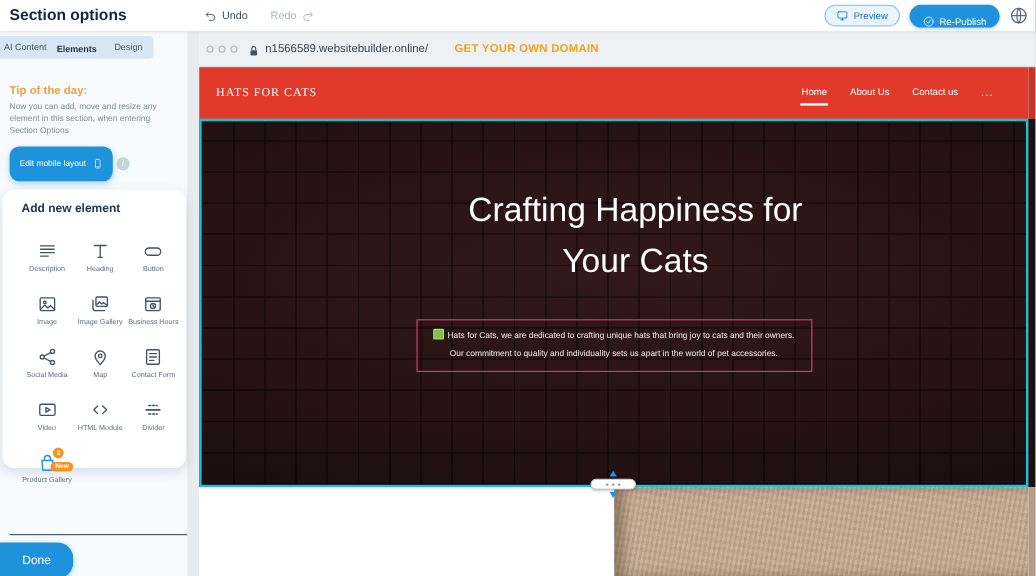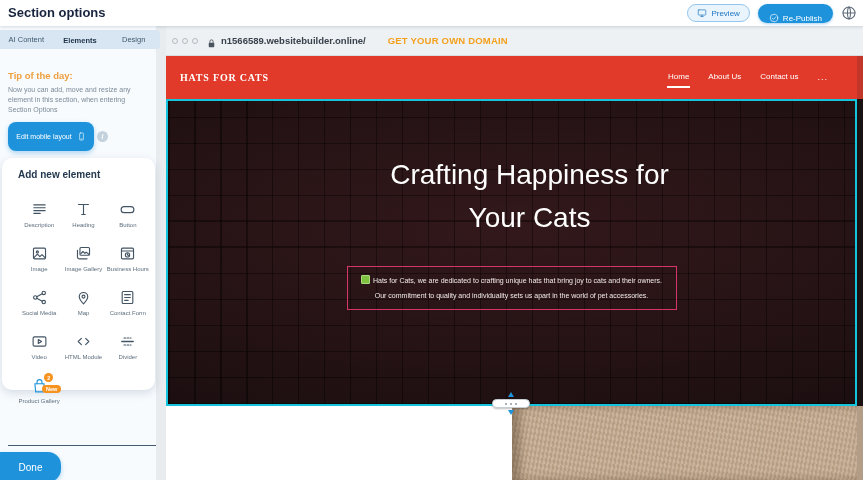--- a/index.html
+++ b/index.html
@@ -23,21 +23,21 @@
                    border-radius:10px; background:#1e93dc; color:#fff; font-size:8px; cursor:pointer;
                    box-shadow:0 1px 3px rgba(30,140,220,.4); }
   .btn-republish svg { width:10px; height:10px; }
   .globe { width:16px; height:16px; color:#5d6b79; cursor:pointer; }
   .globe svg { width:16px; height:16px; }
 
   .ic { fill:none; stroke:currentColor; stroke-width:1.6; stroke-linecap:round; stroke-linejoin:round; }
 
   
   .sidebar { position:absolute; top:26px; left:0; width:156px; height:454px; background:#f8fbfe; z-index:20; }
-  .tabs { position:absolute; top:4px; left:0; width:160px; height:19px; background:#d7e6f2;
+  .tabs { position:absolute; top:4px; left:0; width:128px; height:19px; background:#d7e6f2;
           border-radius:0 4px 4px 0; display:flex; align-items:stretch; }
   .tab { flex:1; display:flex; align-items:center; justify-content:center; font-size:7.5px;
          color:#41586f; cursor:pointer; }
   .tab.active { background:#fff; border-radius:9px; margin:10px 1px; color:#1c3048; font-weight:bold;
                 box-shadow:0 1px 2px rgba(40,70,100,.18); }
   .tip { position:absolute; top:44px; left:8px; width:142px; }
   .tip-title { font-size:9.5px; font-weight:bold; color:#ee9f3e; margin-bottom:4px; }
   .tip-body { font-size:7px; color:#7c8b98; line-height:1.45; }
   .edit-mobile { position:absolute; top:96px; left:8px; width:86px; height:29px; background:#1e93dc;
                  border-radius:8px; color:#fff; display:flex; align-items:center; justify-content:center;
@@ -66,28 +66,28 @@
               justify-content:center; cursor:pointer; box-shadow:0 2px 5px rgba(30,140,220,.35); }
 
   
   .preview { position:absolute; top:26px; left:166px; width:697px; height:454px; background:#fff; }
   .chrome { position:absolute; top:0; left:0; width:697px; height:30px; background:#eef1f3;
             border-bottom:1px solid #d9dde0; display:flex; align-items:center; padding:0 4px; }
   .dots { display:flex; gap:4px; margin:0 8px 0 2px; }
   .dot { width:6px; height:6px; border-radius:50%; border:1px solid #b4bac0; }
   .lock { width:11px; height:11px; color:#49545e; margin-right:4px; }
   .lock svg { width:11px; height:11px; }
-  .url { font-size:9.5px; color:#38424c;font-weight:bold; }
+  .url { font-size:9.5px; color:#38424c; }
   .domain-cta { font-size:9.5px; font-weight:bold; color:#f3a01d; margin-left:22px; letter-spacing:.2px;
                 cursor:pointer; }
 
   
   .site-header { position:absolute; top:30px; left:0; width:691px; height:43px; background:#e23a2a;
                  display:flex; align-items:center; padding:0 14px; }
-  .logo { color:#fff; font-weight:bold; font-size:10px; letter-spacing:.8px;
+  .logo { color:#fff; font-weight:normal; font-size:10px; letter-spacing:.8px;
           font-family:"Liberation Serif", serif; }
   .site-nav { margin-left:auto; display:flex; align-items:center; gap:17px; margin-right:14px; }
   .nav-item { color:#fff; font-size:8px; padding:5px 1px; cursor:pointer; border-bottom:2px solid transparent; }
   .nav-item.active { border-bottom:2px solid #fff; }
   .nav-more { font-size:9px; letter-spacing:1px; }
 
   .hero { position:absolute; top:73px; left:0; width:691px; height:307px; border:2px solid #14c4dc;
           background-color:#261518;
           background-image:
             radial-gradient(ellipse 120% 90% at 50% 42%, rgba(255,80,70,.06), rgba(0,0,0,.45)),
@@ -126,20 +126,36 @@
   .ss-dark { height:307px; background:#1a1113; }
   .ss-tan { height:74px; background:#b39d86; }
 </style>
 </head>
 <body>
 
 <div class="app">
 
   <div class="topbar">
     <div class="tb-title">Section options</div>
+    <div class="undo-redo">
+      <div class="ur-item">
+        <svg class="ic" viewBox="0 0 24 24">
+          <path d="M8 5L4 9l4 4"></path>
+            <path d="M4 9h10a5.5 5.5 0 0 1 0 11h-4"></path>
+        </svg>
+        <span>Undo</span>
+      </div>
+      <div class="ur-item disabled">
+        <span>Redo</span>
+        <svg class="ic" viewBox="0 0 24 24">
+          <path d="M16 5l4 4-4 4"></path>
+            <path d="M20 9H10a5.5 5.5 0 0 0 0 11h4"></path>
+        </svg>
+      </div>
+    </div>
     <div class="tb-right">
       <div class="btn-preview">
         <svg class="ic" viewBox="0 0 24 24">
           <rect x="3" y="4.5" width="18" height="12.5" rx="1.5"></rect>
             <path d="M9 20.5h6M12 17v3.5"></path>
         </svg>
         <span>Preview</span>
       </div>
       <div class="btn-republish">
         <svg class="ic" viewBox="0 0 24 24">

